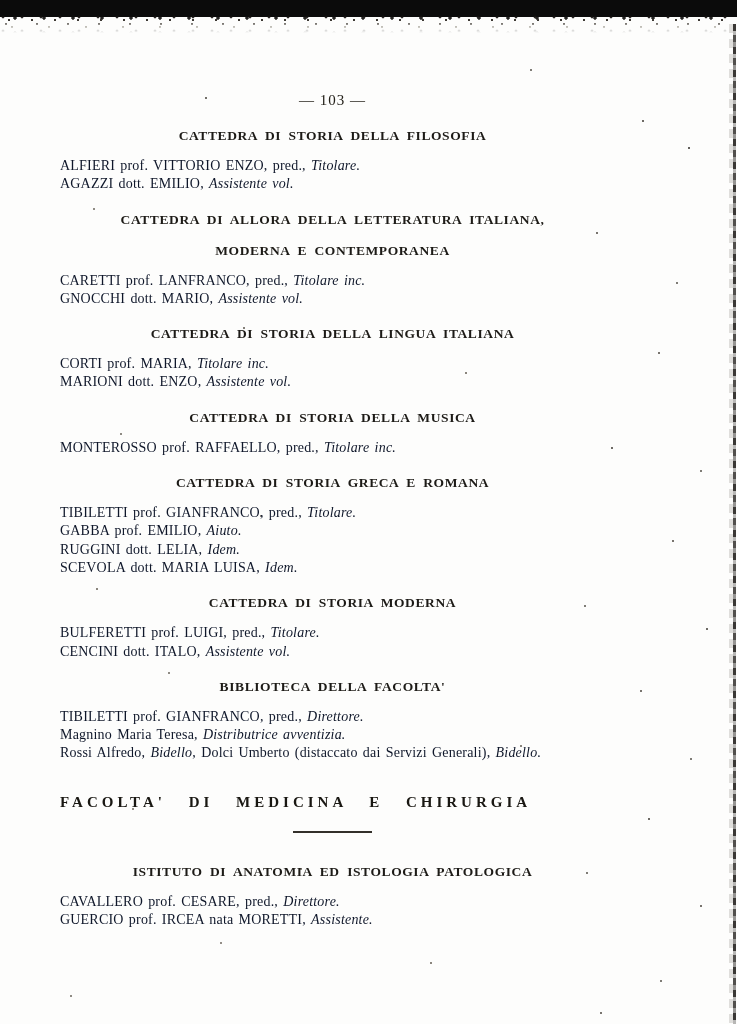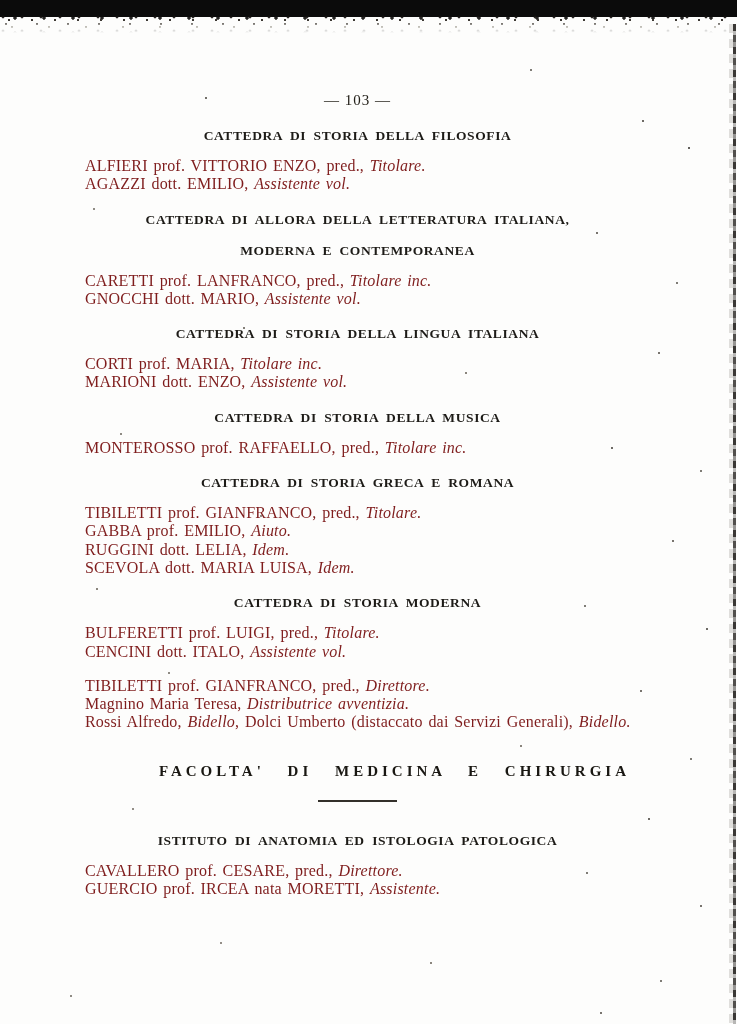--- a/index.html
+++ b/index.html
@@ -43,39 +43,39 @@
       658px 352px 0 0 #4b463f, 120px 433px 0 0 #6a655c, 611px 447px 0 0 #3c3833,
       700px 470px 0 0 #55504a, 260px 515px 0 0 #6f6960, 672px 540px 0 0 #4b463f,
       96px 588px 0 0 #635d53, 584px 605px 0 0 #55504a, 706px 628px 0 0 #3c3833,
       168px 672px 0 0 #6a655c, 640px 690px 0 0 #4b463f, 520px 745px 0 0 #635d53,
       690px 758px 0 0 #55504a, 132px 808px 0 0 #6f6960, 648px 818px 0 0 #3c3833,
       300px 868px 0 0 #6a655c, 586px 872px 0 0 #55504a, 700px 905px 0 0 #4b463f,
       220px 942px 0 0 #6f6960, 430px 962px 0 0 #635d53, 660px 980px 0 0 #55504a,
       70px 995px 0 0 #6a655c, 600px 1012px 0 0 #4b463f;
   }
   
-  .content{position:absolute;left:85px;top:0;width:545px;padding-top:92px;}
+  .content{position:absolute;left:60px;top:0;width:545px;padding-top:92px;}
   .page-number{
     text-align:center;font-size:15px;letter-spacing:1px;color:#232019;
   }
   .section{margin-top:16px;}
   #sections > .section:first-child{margin-top:17px;}
   #sections > .section:nth-child(8){margin-top:31px;}   
   #sections > .section:nth-child(9){margin-top:29px;}   
   .section-heading{
     text-align:center;font-size:13.5px;letter-spacing:.6px;word-spacing:3.5px;
     line-height:20px;color:#1d1b17;margin:0 0 11px 0;font-weight:600;
   }
   .entry{
-    font-size:16px;line-height:18.3px;letter-spacing:.2px;word-spacing:1.5px;
-    color:#7f1d1d;white-space:nowrap;font-family:Liberation Serif, serif;
+    font-size:14px;line-height:18.3px;letter-spacing:.2px;word-spacing:1.5px;
+    color:#0f172a;white-space:nowrap;font-family:Liberation Serif, serif;
   }
   .entry .it{font-style:italic;}
   .faculty-heading{
-    text-align:right;font-size:15px;font-weight:700;
+    text-align:left;font-size:15px;font-weight:700;
     letter-spacing:4px;word-spacing:15px;color:#191712;margin:0;
   }
   .faculty-rule{
     width:79px;height:0;border-top:2px solid #33302a;margin:20px auto 0 auto;
   }
 </style>
 </head>
 <body>
 
 <div class="top-band"></div>
@@ -113,20 +113,21 @@
         <div class="entry"><span>GABBA prof. EMILIO, </span><span class="it">Aiuto.</span></div>
         <div class="entry"><span>RUGGINI dott. LELIA, </span><span class="it">Idem.</span></div>
         <div class="entry"><span>SCEVOLA dott. MARIA LUISA, </span><span class="it">Idem.</span></div>
       </div>
       <div class="section">
         <div class="section-heading">CATTEDRA DI STORIA MODERNA</div>
         <div class="entry"><span>BULFERETTI prof. LUIGI, pred., </span><span class="it">Titolare.</span></div>
         <div class="entry"><span>CENCINI dott. ITALO, </span><span class="it">Assistente vol.</span></div>
       </div>
       <div class="section">
+        <div class="section-heading">BIBLIOTECA DELLA FACOLTA'</div>
         <div class="entry"><span>TIBILETTI prof. GIANFRANCO, pred., </span><span class="it">Direttore.</span></div>
         <div class="entry"><span>Magnino Maria Teresa, </span><span class="it">Distributrice avventizia.</span></div>
         <div class="entry"><span>Rossi Alfredo, </span><span class="it">Bidello</span><span>, Dolci Umberto (distaccato dai Servizi Generali), </span><span class="it">Bidello.</span></div>
       </div>
       <div class="section">
         <div class="faculty-heading">FACOLTA'  DI  MEDICINA  E  CHIRURGIA</div>
         <div class="faculty-rule"></div>
       </div>
       <div class="section">
         <div class="section-heading">ISTITUTO DI ANATOMIA ED ISTOLOGIA PATOLOGICA</div>

